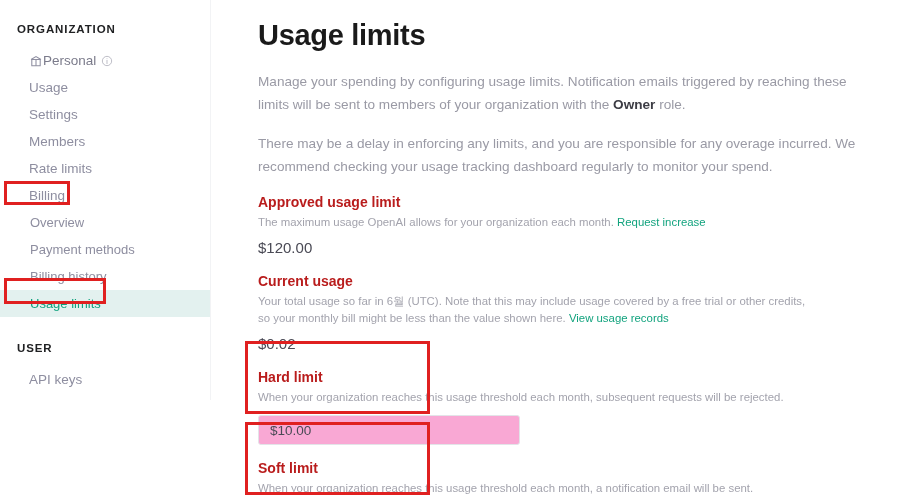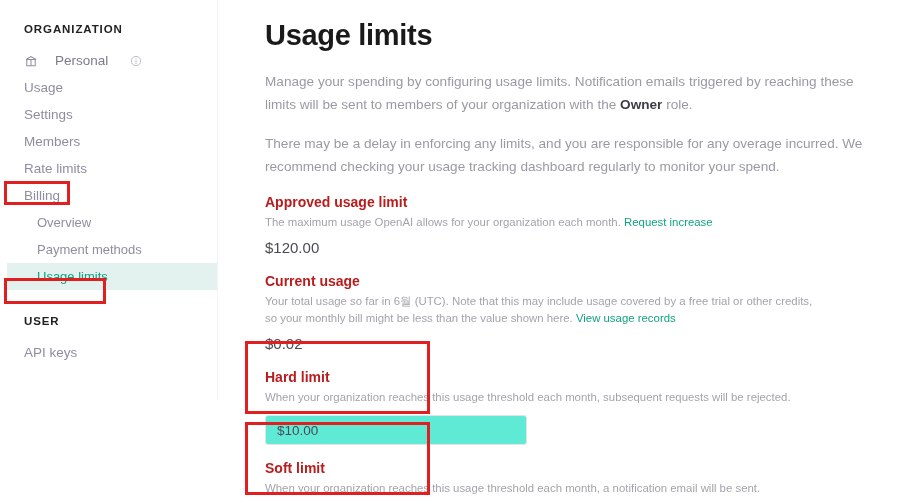--- a/index.html
+++ b/index.html
@@ -26,40 +26,39 @@
 
   
   .sidebar {
     width: 211px;
     min-width: 211px;
     height: 400px;
     background: #ffffff;
     border-right: 1px solid #f2f3f5;
     padding-top: 22px;
     position: relative;
-    margin-left: 7px;
   }
 
   .section-heading {
     font-size: 11.5px;
     font-weight: 700;
     letter-spacing: 0.9px;
     color: #202123;
     padding: 0 0 0 17px;
     margin: 0 0 11px 0;
     text-transform: uppercase;
     line-height: 14px;
   }
 
   .nav-item {
     display: flex;
     align-items: center;
-    gap: 17px;
+    gap: 0;
     height: 27px;
-    padding: 0 0 0 17px;
+    padding: 0 0 0 29px;
     font-size: 13.5px;
     color: #8e8ea0;
     line-height: 27px;
     white-space: nowrap;
     position: relative;
   }
   .nav-item.sub {
     padding-left: 30px;
     font-size: 13px;
     align-items: flex-end;
@@ -131,21 +130,21 @@
     color: #4a4a55;
     line-height: 20px;
     margin: 0;
   }
 
   .limit-input {
     width: 262px;
     height: 30px;
     border: 1px solid #e3e4e8;
     border-radius: 3px;
-    background: #5eead4;
+    background: #f9a8d4;
     font-size: 13.5px;
     color: #4a4a55;
     padding: 0 11px;
     font-family: "Liberation Sans", sans-serif;
     outline: none;
     display: block;
   }
 
   .field-block { margin-top: 4px; }
   .field-block .block-desc { margin-bottom: 9px; }
@@ -205,20 +204,23 @@
     <div class="nav-item">
       <span>Billing</span>
     </div>
 
     <div class="nav-item sub">
       <span>Overview</span>
     </div>
     <div class="nav-item sub">
       <span>Payment methods</span>
     </div>
+    <div class="nav-item sub">
+      <span>Billing history</span>
+    </div>
     <div class="nav-item sub selected">
       <span>Usage limits</span>
     </div>
 
     <div class="spacer-lg"></div>
 
     <div class="section-heading">USER</div>
 
     <div class="nav-item">
       <span>API keys</span>

